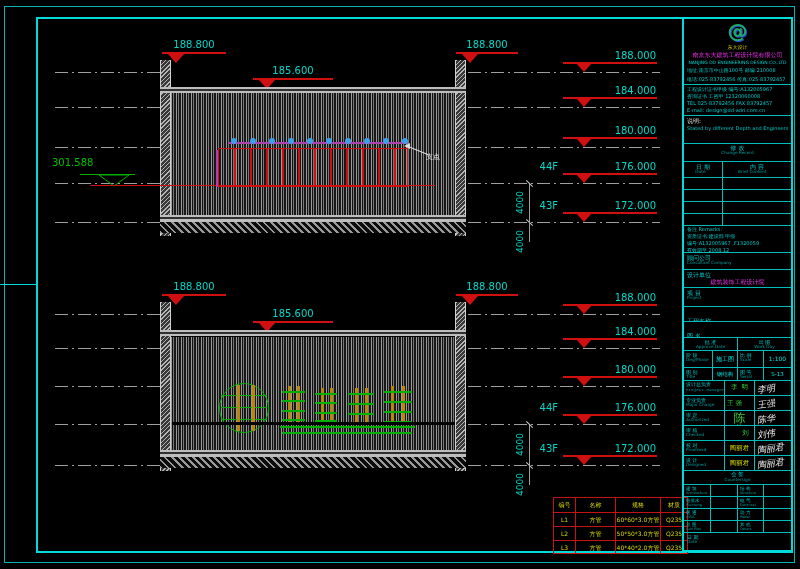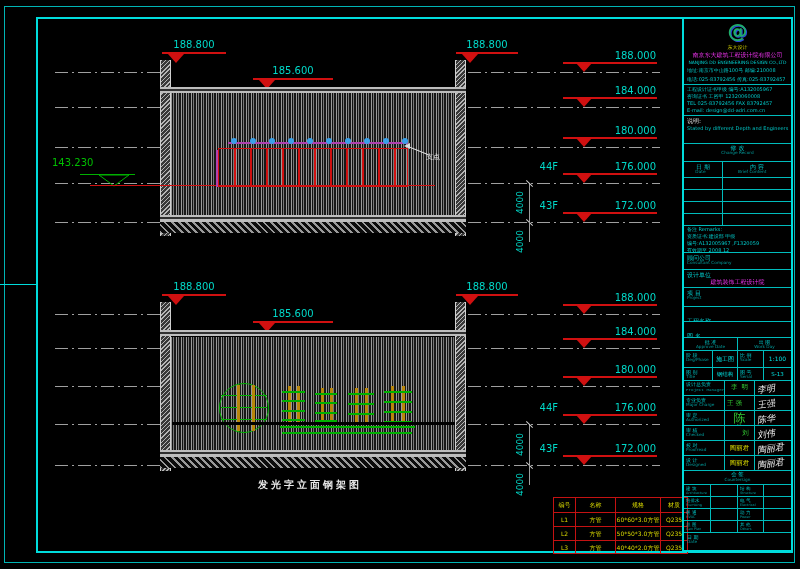--- a/index.html
+++ b/index.html
@@ -142,22 +142,21 @@
       <div class="abs rail" style="left: 160px; top: 330px; width: 306px; height: 6px;"></div>
       <div class="abs bars" style="left: 171px; top: 337px; width: 284px; height: 113px;"></div>
       <div class="abs rail" style="left: 160px; top: 450px; width: 306px; height: 7px;"></div>
       <div class="abs hatch" style="left: 160px; top: 457px; width: 306px; height: 11px;"></div>
       <div class="abs" style="left: 529px; top: 424px; width: 1px; height: 41px; background: rgb(159, 159, 159);"></div>
       <div class="abs" style="left: 525px; top: 424px; width: 9px; height: 1px; background: rgb(207, 207, 207); transform: rotate(45deg);"></div>
       <div class="abs" style="left: 525px; top: 465px; width: 9px; height: 1px; background: rgb(207, 207, 207); transform: rotate(45deg);"></div>
       <div class="abs vtext" style="left: 515px; top: 426.5px; width: 12px; height: 36px;">4000</div>
       <div class="abs" style="left: 529px; top: 465px; width: 1px; height: 20px; background: rgb(159, 159, 159);"></div>
       <div class="abs vtext" style="left: 515px; top: 470px; width: 12px; height: 30px;">4000</div>
-      <div class="abs cap" style="left: 225px; top: 478px; width: 170px;">发光字立面钢架图</div>
-      <div class="abs elevtxt greentxt" style="left: 52px; top: 158px; width: 50px;">143.230</div>
+      <div class="abs elevtxt greentxt" style="left: 52px; top: 158px; width: 50px;">301.588</div>
       <div class="abs" style="left: 80px; top: 174px; width: 55px; height: 1px; background: rgb(0, 176, 0);"></div>
       <svg width="34" height="13" style="position: absolute; left: 97px; top: 174px;">
         <polygon points="2,1 32,1 17,12" fill="none" stroke="#00b000" stroke-width="1"></polygon>
       </svg>
       <div class="abs" style="left: 90px; top: 185px; width: 345px; height: 1px; background: rgb(208, 16, 16);"></div>
       <div class="abs" style="left: 228px; top: 142px; width: 180px; height: 2px; background: rgb(176, 64, 176);"></div>
       <div class="abs" style="left: 231px; top: 138px; width: 6px; height: 6px; background: rgb(58, 160, 232); border-radius: 50%;"></div>
       <div class="abs" style="left: 250px; top: 138px; width: 6px; height: 6px; background: rgb(58, 160, 232); border-radius: 50%;"></div>
       <div class="abs" style="left: 269px; top: 138px; width: 6px; height: 6px; background: rgb(58, 160, 232); border-radius: 50%;"></div>
       <div class="abs" style="left: 288px; top: 138px; width: 6px; height: 6px; background: rgb(58, 160, 232); border-radius: 50%;"></div>

